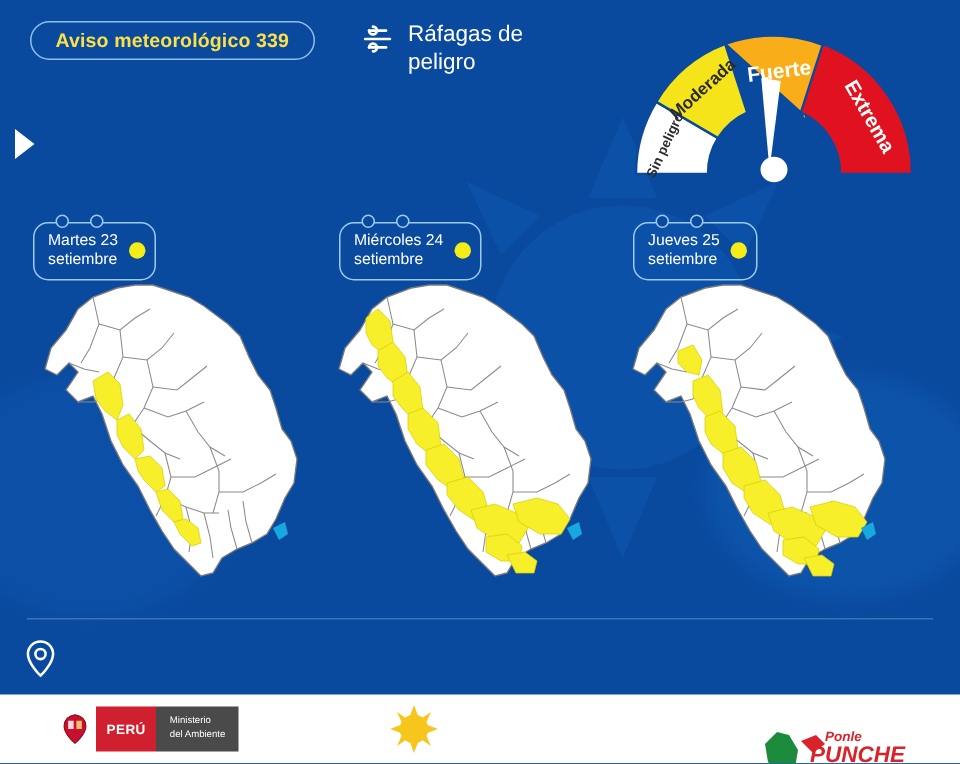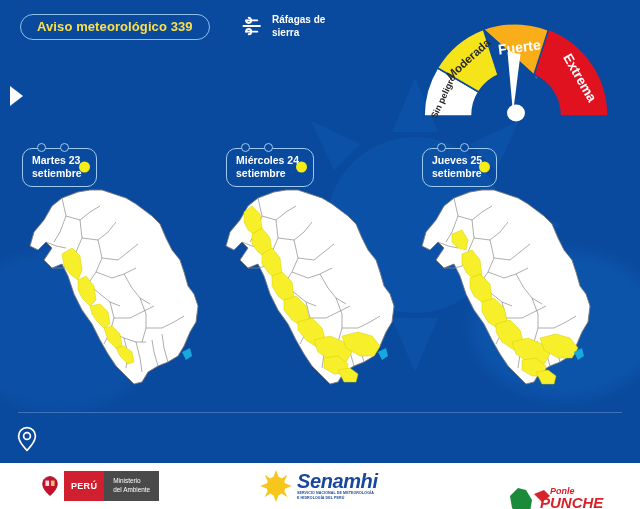--- a/index.html
+++ b/index.html
@@ -23,21 +23,21 @@
     position:absolute;left:20px;top:14px;
     padding:4px 16px 5px;border:1.6px solid #8fc0ea;border-radius:16px;
     color:#fde047;font-size:13px;font-weight:bold;letter-spacing:.1px;
     white-space:nowrap;
     text-align:right;
   }
   .gust{
     position:absolute;left:240px;top:14px;display:flex;align-items:flex-start;gap:6px;
   }
   .gust-icon{width:26px;height:22px;flex:0 0 auto;margin-top:1px;}
-  .gust-text{color:#ffffff;font-size:10px;font-weight:bold;line-height:1.25;}
+  .gust-text{color:#ffffff;font-size:15px;font-weight:normal;line-height:1.25;}
 
   .title{
     position:absolute;left:28px;top:56px;width:340px;
     color:#ffffff;font-size:25px;font-weight:bold;line-height:1.28;
     letter-spacing:-.2px;
   }
   .title-arrow{
     position:absolute;left:10px;top:86px;
     width:0;height:0;border-left:13px solid #ffffff;
     border-top:10px solid transparent;border-bottom:10px solid transparent;
@@ -49,22 +49,22 @@
   .gauge-lbl{
     fill:#ffffff;font-family:"Liberation Sans",sans-serif;
     font-size:13px;font-weight:bold;
   }
   .gauge-lbl.dark{fill:#2b2b2b;}
 
   
   .datechip{
     position:absolute;
     border:1.5px solid #9ccaf0;border-radius:10px;
-    padding:5px 14px 6px 9px;
-    color:#ffffff;font-size:10.5px;font-weight:bold;line-height:1.22;
+    padding:5px 24px 6px 9px;
+    color:#ffffff;font-size:10.5px;font-weight:normal;line-height:1.22;
     white-space:nowrap;
   }
   .chip-dot{
     position:absolute;right:6px;top:50%;transform:translateY(-50%);
     width:11px;height:11px;border-radius:50%;background:#f5ec18;
   }
   .chip-pins{position:absolute;left:14px;top:-6px;display:flex;gap:14px;}
   .chip-pin{width:7px;height:7px;border:1.5px solid #9ccaf0;border-radius:50%;background:#0a4a9e;}
 
   
@@ -129,21 +129,21 @@
       <g stroke="#ffffff" stroke-width="2.1" fill="none" stroke-linecap="round">
         <path d="M7 5.5 H20"></path>
         <path d="M7 5.5 a3 3 0 1 0 3 -3"></path>
         <path d="M4 12 H23"></path>
         <path d="M7 18.5 H20"></path>
         <path d="M7 18.5 a3 3 0 1 1 3 3"></path>
       </g>
     </svg>
     <div class="gust-text">
       <div>Ráfagas de</div>
-      <div>sierra</div>
+      <div>peligro</div>
     </div>
   </div>
 
   <div class="title-arrow"></div>
 
   <div class="gauge">
     <svg viewBox="0 0 216 104" width="216" height="104">
 
       <g stroke="#0a4a9e" stroke-width="1.6">
         <path d="M16 98 A92 92 0 0 1 29.5 49.9 L70.7 74.0 A44 44 0 0 0 64 98 Z" fill="#ffffff"></path>
@@ -367,25 +367,20 @@
           <path d="M18 1 L21 9 L15 9 Z"></path>
             <path d="M18 33 L21 25 L15 25 Z"></path>
           <path d="M2 17 L10 14 L10 20 Z"></path>
             <path d="M34 17 L26 14 L26 20 Z"></path>
           <path d="M6.7 5.7 L13 10 L10 13 Z"></path>
             <path d="M29.3 5.7 L23 10 L26 13 Z"></path>
           <path d="M6.7 28.3 L13 24 L10 21 Z"></path>
             <path d="M29.3 28.3 L23 24 L26 21 Z"></path>
         </g>
       </svg>
-      <div>
-        <div class="senamhi-word">Senamhi</div>
-        <div class="senamhi-sub">SERVICIO NACIONAL DE METEOROLOGÍA</div>
-        <div class="senamhi-sub">E HIDROLOGÍA DEL PERÚ</div>
-      </div>
     </div>
 
     <div class="footer-right">
       <svg width="120" height="40" viewBox="0 0 120 40">
         <path d="M18 6 L10 14 L12 26 L20 34 L30 30 L32 18 L26 8 Z" fill="#1b8a3b"></path>
         <path d="M34 12 L44 8 L50 14 L42 20 Z" fill="#d8232a"></path>
         <circle cx="14" cy="30" r="3" fill="#17a8e0"></circle>
         <text x="50" y="12" style="font-family:'Liberation Sans',sans-serif;font-size:9px;font-weight:bold;font-style:italic;fill:#d8232a;">Ponle</text>
         <text x="40" y="26" style="font-family:'Liberation Sans',sans-serif;font-size:15px;font-weight:bold;font-style:italic;fill:#d8232a;">PUNCHE</text>
         <text x="58" y="37" style="font-family:'Liberation Sans',sans-serif;font-size:11px;font-weight:bold;font-style:italic;fill:#d8232a;">PERÚ</text>

